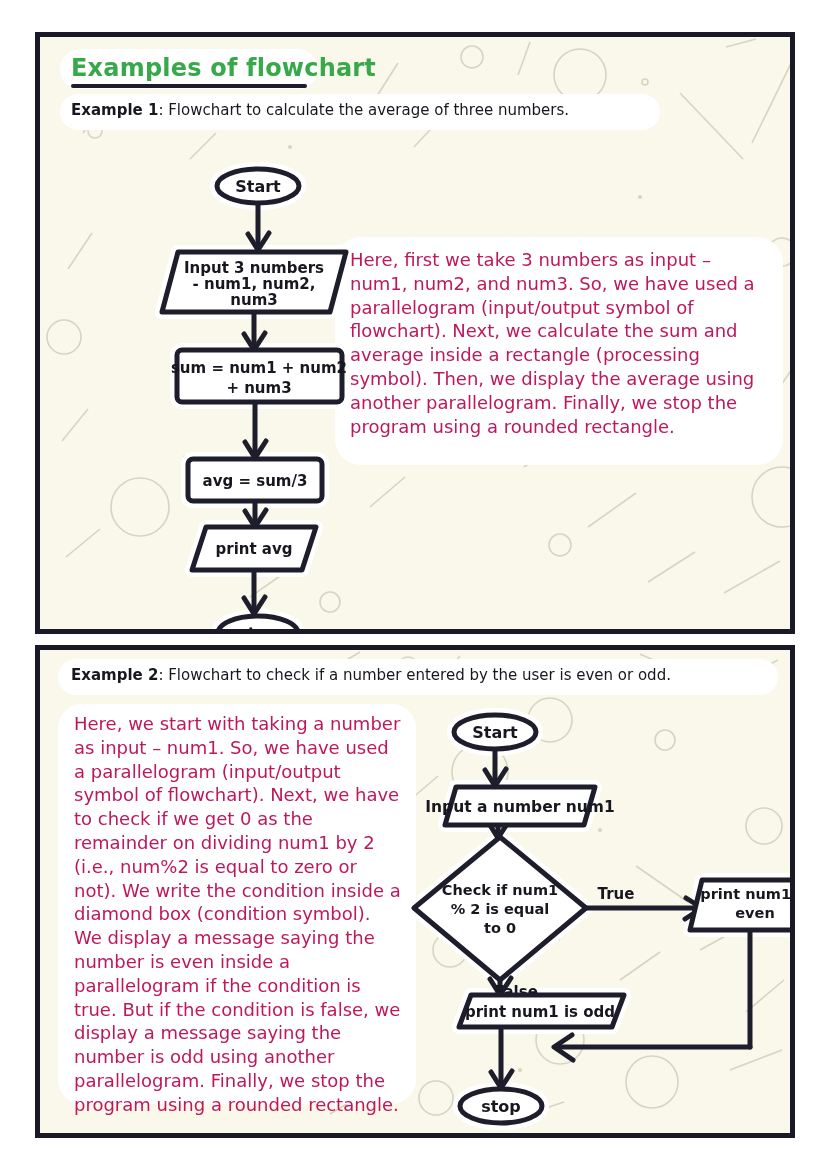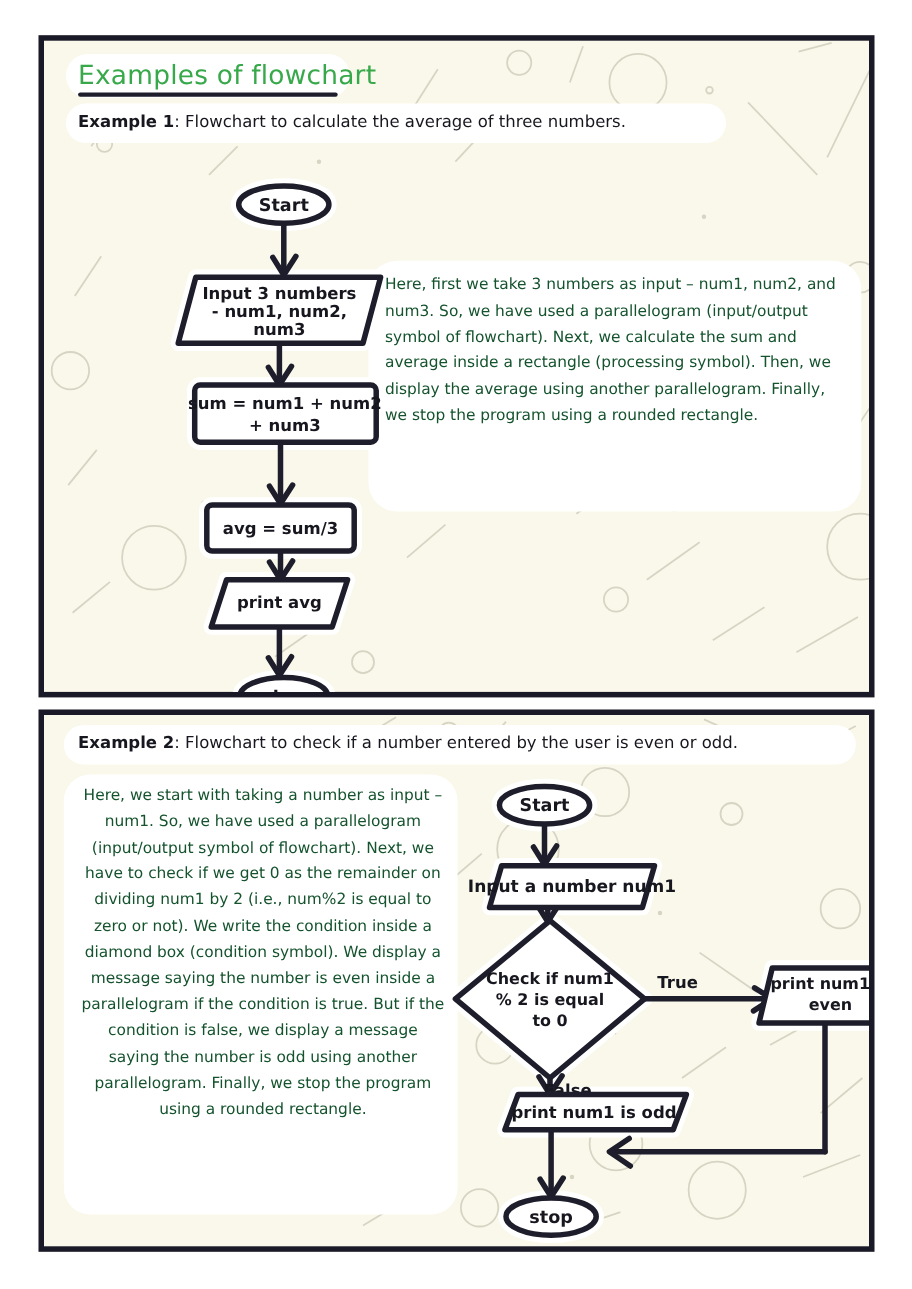--- a/index.html
+++ b/index.html
@@ -22,21 +22,21 @@
 
   
   .panel {
     position: absolute;
     background: #faf8ea;
     border: 5px solid #191927;
     box-sizing: border-box;
     overflow: hidden;
   }
   #panel-1 { left: 35px; top: 32px; width: 760px; height: 602px; }
-  #panel-2 { left: 35px; top: 645px; width: 760px; height: 493px; text-align: center; }
+  #panel-2 { left: 35px; top: 645px; width: 760px; height: 493px; }
 
   .doodles {
     position: absolute;
     left: 0; top: 0;
     width: 100%;
     height: 100%;
     pointer-events: none;
   }
 
   
@@ -46,21 +46,21 @@
     border-radius: 22px;
     z-index: 1;
   }
 
   
   .title-green {
     position: absolute;
     z-index: 3;
     color: #38a94a;
     font-size: 24px;
-    font-weight: normal;
+    font-weight: bold;
     letter-spacing: 0.2px;
     white-space: nowrap;
   }
   .title-rule {
     position: absolute;
     z-index: 3;
     height: 4px;
     background: #1d1d2b;
     border-radius: 2px;
   }
@@ -69,22 +69,22 @@
     z-index: 3;
     color: #17171f;
     font-size: 15px;
     white-space: nowrap;
   }
   .example-head b { font-weight: bold; }
 
   .para {
     position: absolute;
     z-index: 3;
-    color: #14532d;
-    font-size: 14px;
+    color: #be185d;
+    font-size: 18px;
     line-height: 23.8px;
   }
 
   
   .flow {
     position: absolute;
     z-index: 2;
     overflow: visible;
   }
   .flow text {

